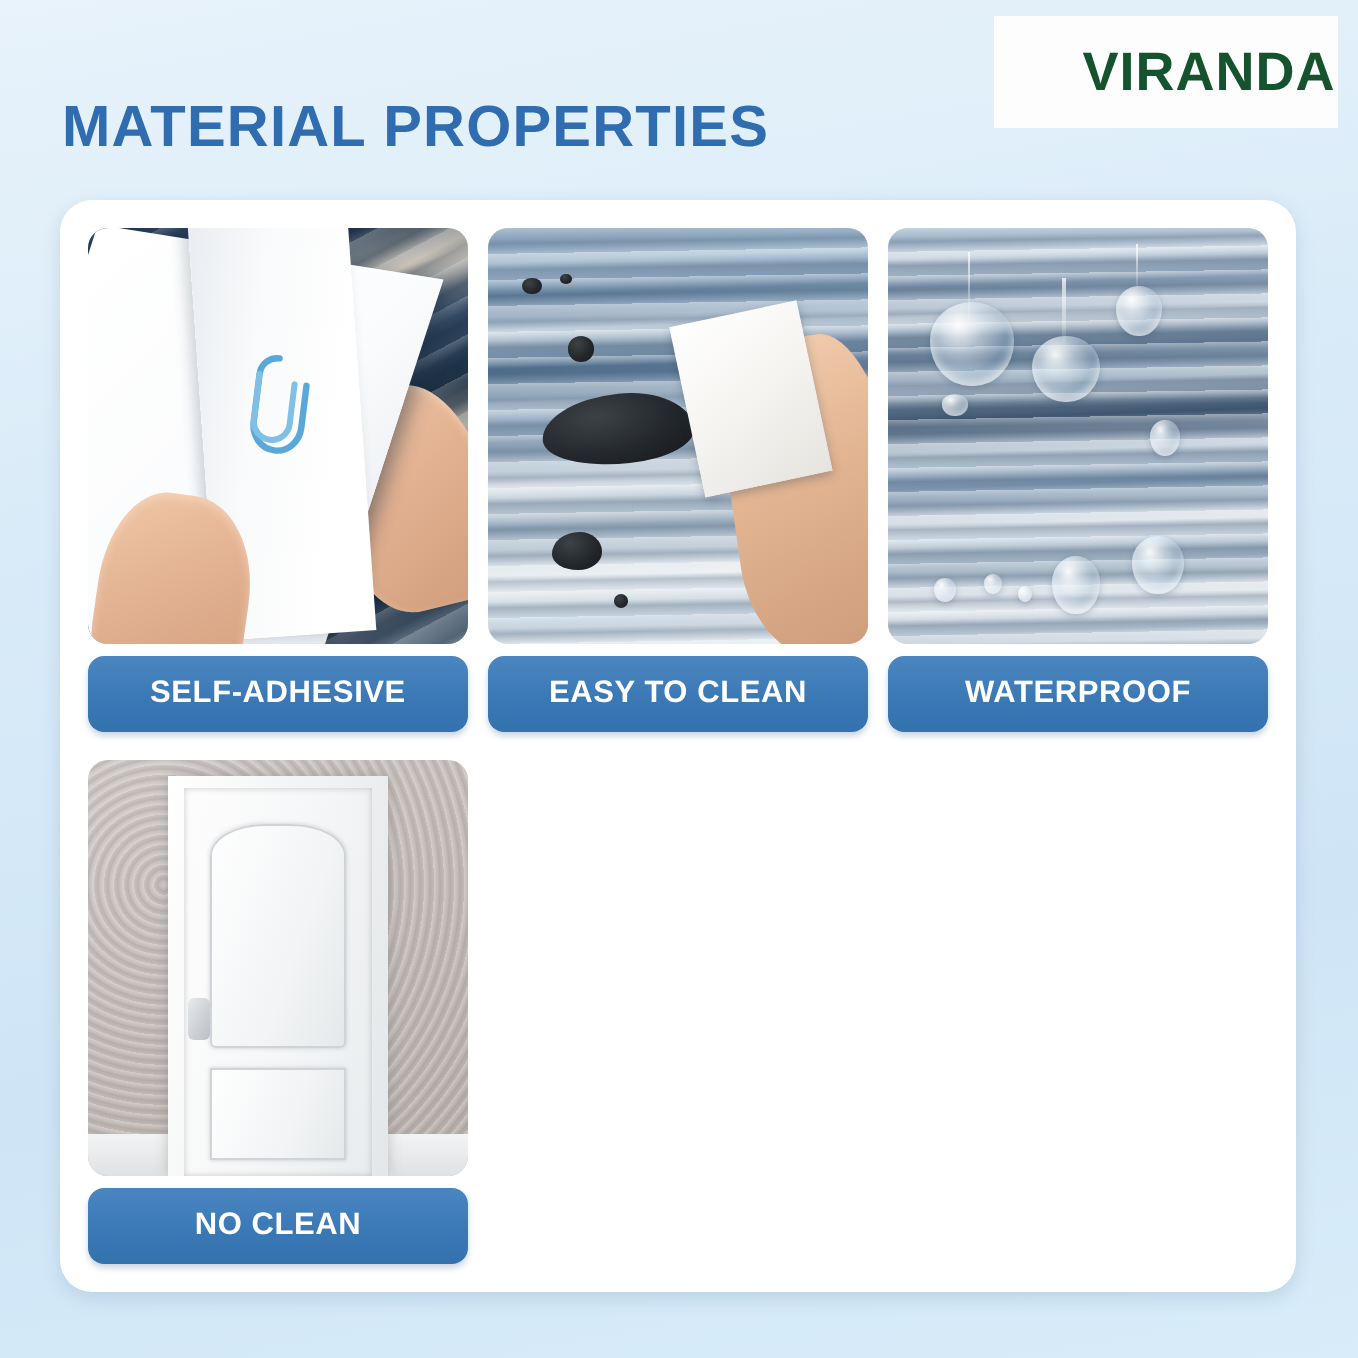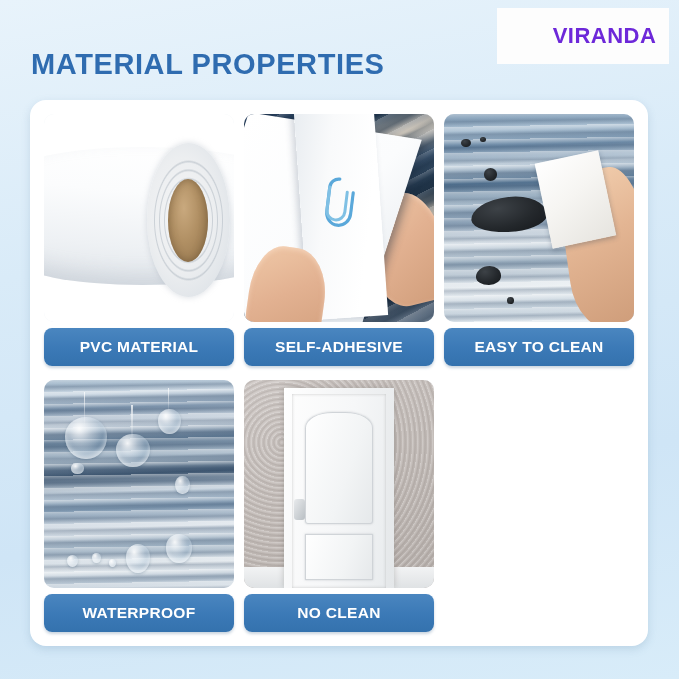--- a/index.html
+++ b/index.html
@@ -27,24 +27,24 @@
     top: 8px;
     left: 497px;
     width: 172px;
     height: 56px;
     background: #fdfdfd;
     display: flex;
     align-items: center;
     justify-content: center;
   }
   #brand-text {
-    font-size: 22px;
+    font-size: 27px;
     font-weight: bold;
     letter-spacing: 0.5px;
-    color: #6d28d9;
+    color: #14532d;
     font-family: "Liberation Sans", sans-serif;
     margin-left: 43px;
   }
   #page-title {
     position: absolute;
     left: 31px;
     top: 48px;
     font-size: 29px;
     font-weight: bold;
     letter-spacing: 0.6px;
@@ -441,31 +441,20 @@
 <div id="header">
   <div id="brand-box">
     <span id="brand-text">VIRANDA</span>
   </div>
   <div id="page-title">MATERIAL PROPERTIES</div>
 </div>
 
 <div id="card">
   <div id="grid">
 
-    <div class="cell">
-      <div class="thumb">
-        <div class="pvc-bg"></div>
-        <div class="pvc-roll"></div>
-        <div class="pvc-face">
-          <div class="pvc-rings"></div>
-          <div class="pvc-core"></div>
-        </div>
-      </div>
-      <div class="label">PVC MATERIAL</div>
-    </div>
 
 
     <div class="cell">
       <div class="thumb">
         <div class="adh-bg"></div>
         <div class="hand adh-hand-right"></div>
         <div class="adh-peel"></div>
         <div class="adh-peel-fold"></div>
         <div class="adh-clip">
           <svg width="34" height="52" viewBox="0 0 34 52" aria-hidden="true">

